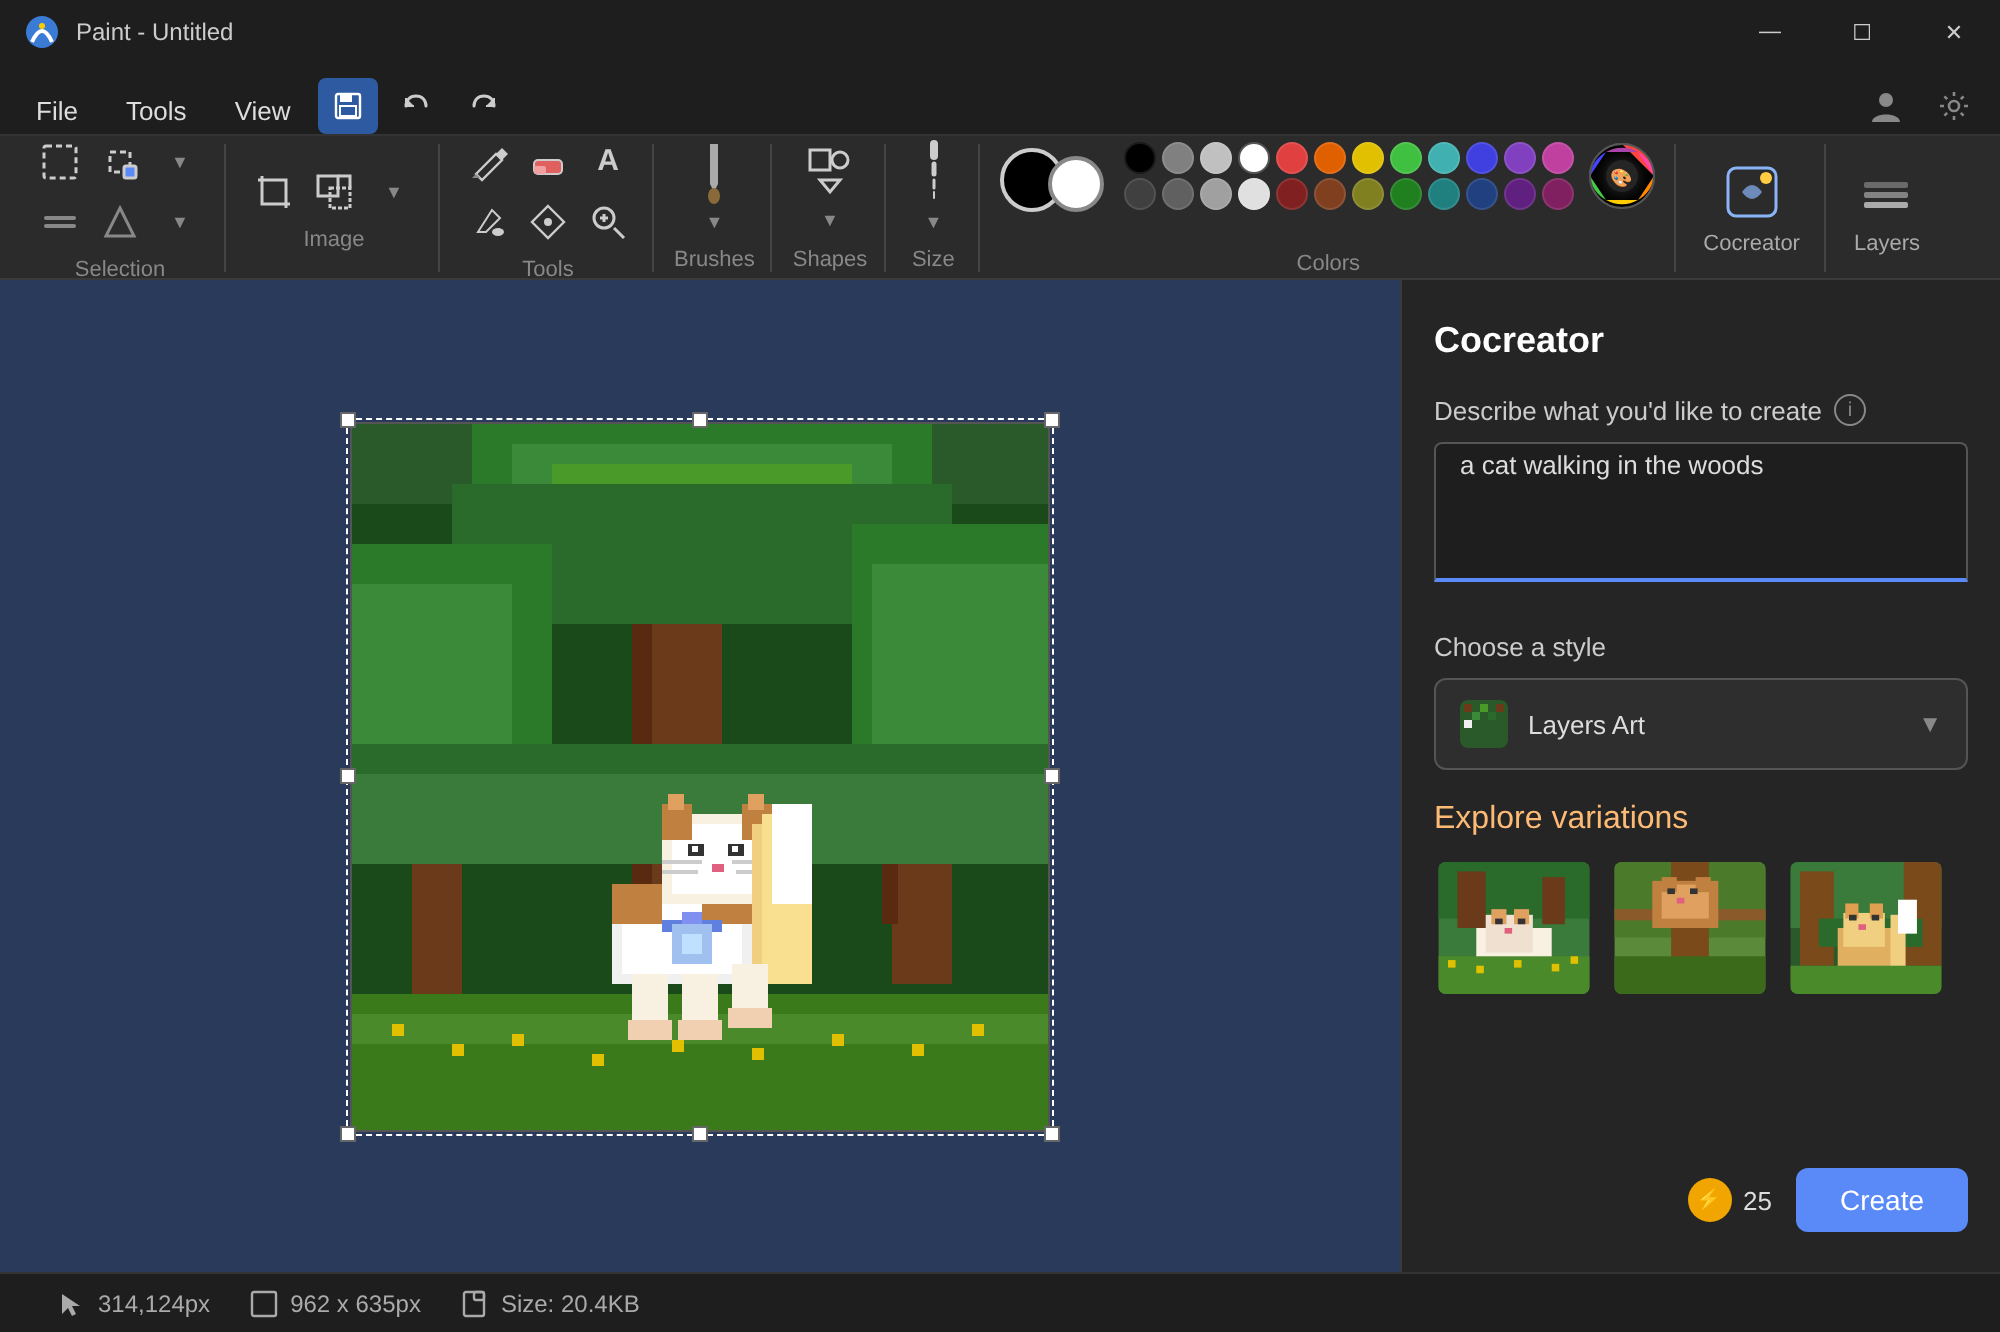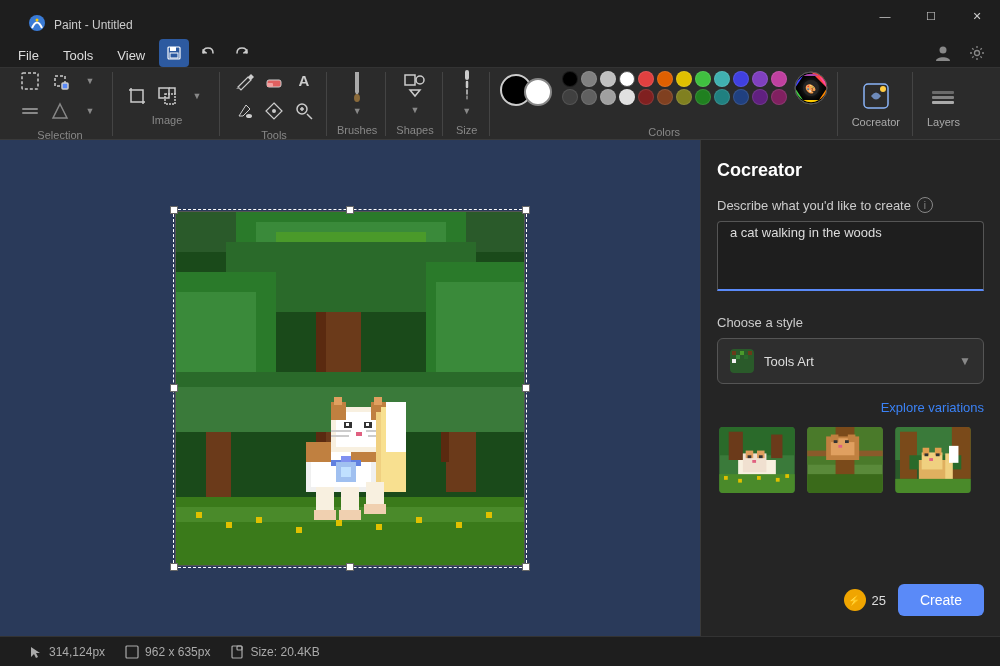--- a/index.html
+++ b/index.html
@@ -11,22 +11,22 @@
       overflow: hidden;
       position: relative;
     }
 
     
     #title-bar {
       width: 100%;
       height: 32px;
       background: #1e1e1e;
       display: flex;
-      align-items: flex-end;
-      padding: 0 28px;
+      align-items: center;
+      padding: 0 12px;
       position: relative;
     }
     #title-bar .app-icon {
       width: 18px;
       height: 18px;
       margin-right: 8px;
       display: flex;
       align-items: center;
       justify-content: center;
     }
@@ -346,23 +346,22 @@
     .style-dropdown-label {
       flex: 1;
       font-size: 13px;
       color: #ddd;
     }
     .dropdown-chevron {
       color: #888;
       font-size: 12px;
     }
     .variations-label {
-      font-size: 13px;
-      color: #3b82f6;
-      text-align: right;
+      font-size: 16px;
+      color: #fdba74;
     }
     .variations-grid {
       display: flex;
       gap: 8px;
     }
     .variation-thumb {
       width: 80px;
       height: 70px;
       border-radius: 6px;
       overflow: hidden;
@@ -885,21 +884,21 @@
           <svg width="24" height="24" viewBox="0 0 24 24">
             <rect width="24" height="24" rx="3" fill="#2a5a2a"></rect>
             <rect x="2" y="2" width="4" height="4" fill="#6b3a1a"></rect>
             <rect x="6" y="6" width="4" height="4" fill="#3a8a3a"></rect>
             <rect x="2" y="10" width="4" height="4" fill="#f0f0f0"></rect>
             <rect x="10" y="2" width="4" height="4" fill="#4a9a2a"></rect>
             <rect x="14" y="6" width="4" height="4" fill="#2a6a2a"></rect>
             <rect x="18" y="2" width="4" height="4" fill="#6b3a1a"></rect>
           </svg>
         </div>
-        <span class="style-dropdown-label">Tools Art</span>
+        <span class="style-dropdown-label">Layers Art</span>
         <span class="dropdown-chevron">▼</span>
       </div>
     </div>
 
     <div>
       <div class="variations-label">Explore variations</div>
       <div class="variations-grid" style="margin-top:10px;">
 
         <div class="variation-thumb">
           <svg width="80" height="70" viewBox="0 0 80 70" xmlns="http://www.w3.org/2000/svg">

